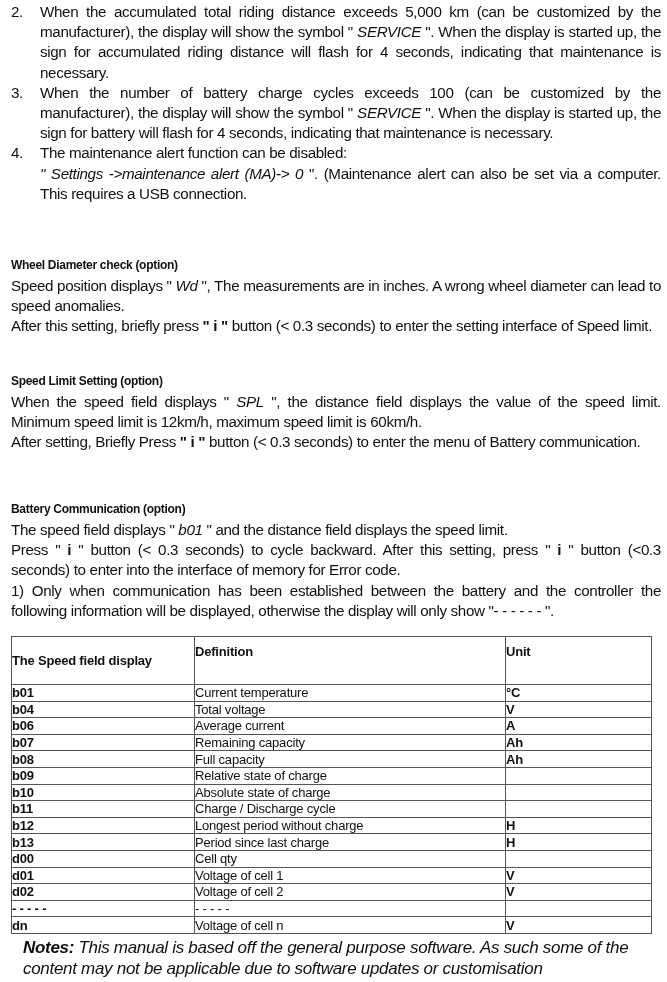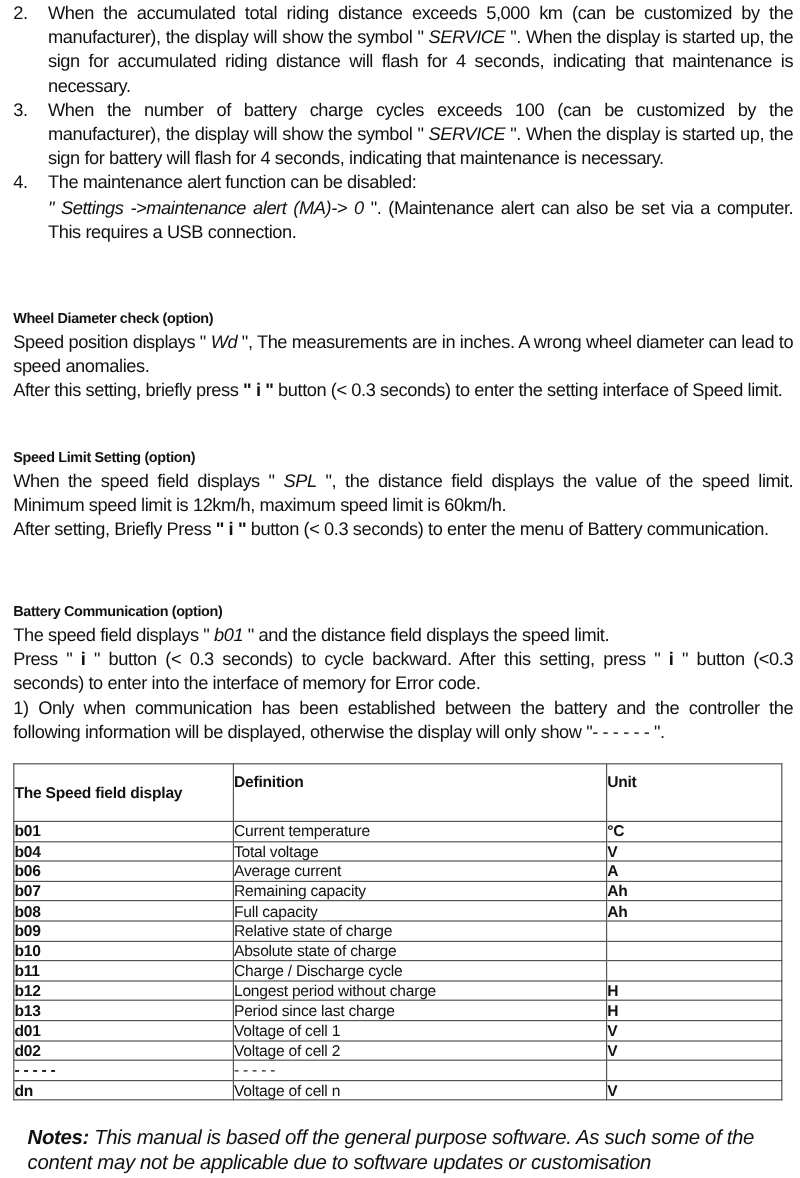--- a/index.html
+++ b/index.html
@@ -128,20 +128,25 @@
           <td class="code">b12</td>
           <td>Longest period without charge</td>
           <td class="unit">H</td>
         </tr>
       <tr>
           <td class="code">b13</td>
           <td>Period since last charge</td>
           <td class="unit">H</td>
         </tr>
       <tr>
+          <td class="code">d00</td>
+          <td>Cell qty</td>
+          <td class="unit"></td>
+        </tr>
+      <tr>
           <td class="code">d01</td>
           <td>Voltage of cell 1</td>
           <td class="unit">V</td>
         </tr>
       <tr>
           <td class="code">d02</td>
           <td>Voltage of cell 2</td>
           <td class="unit">V</td>
         </tr>
       <tr>

